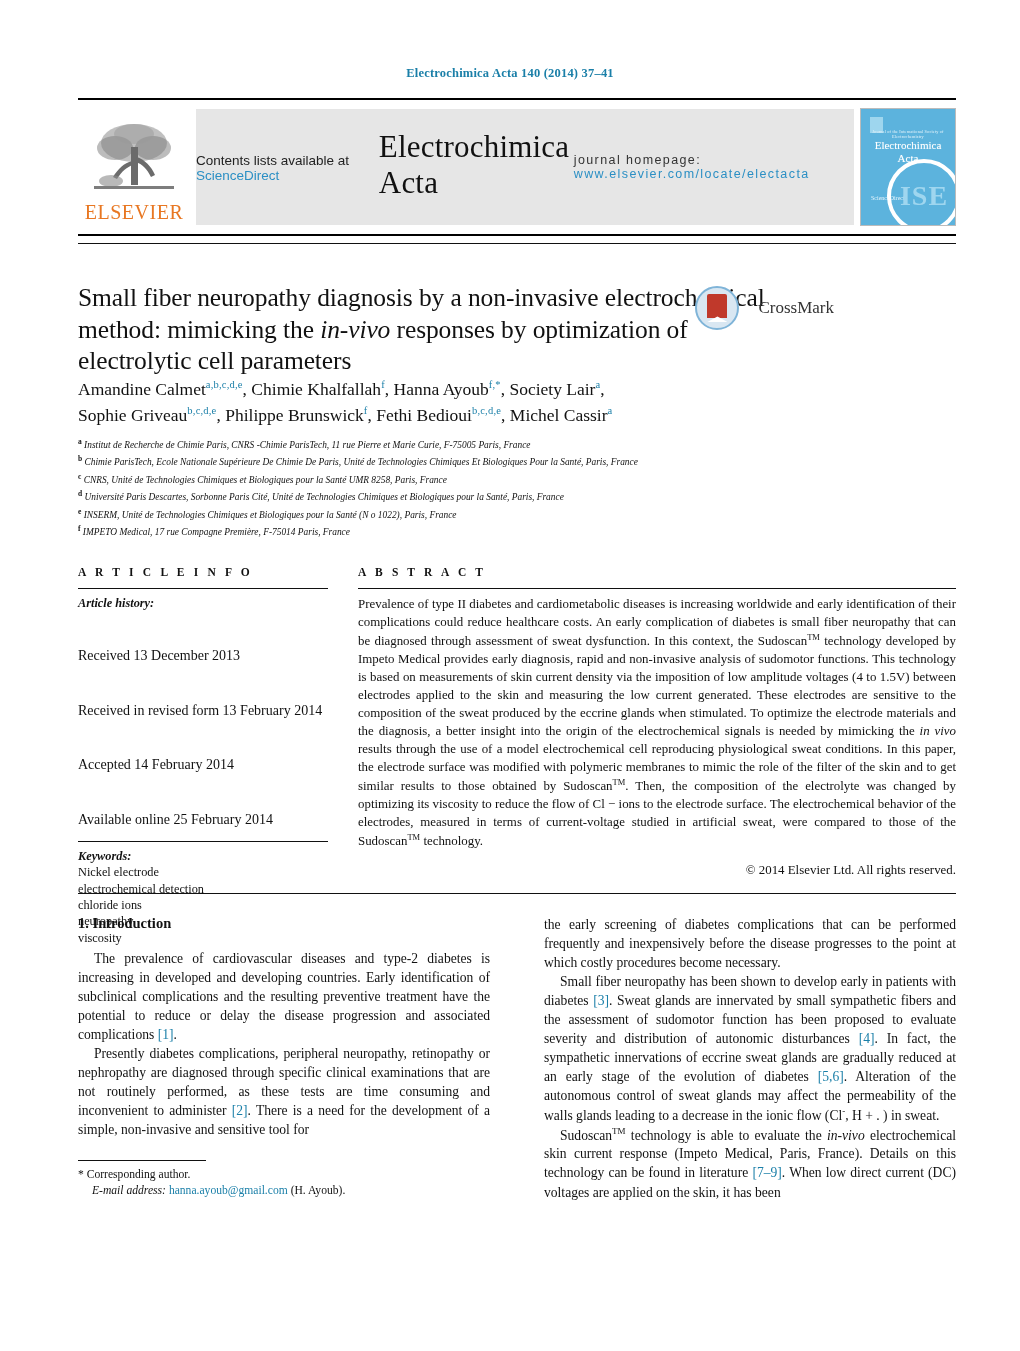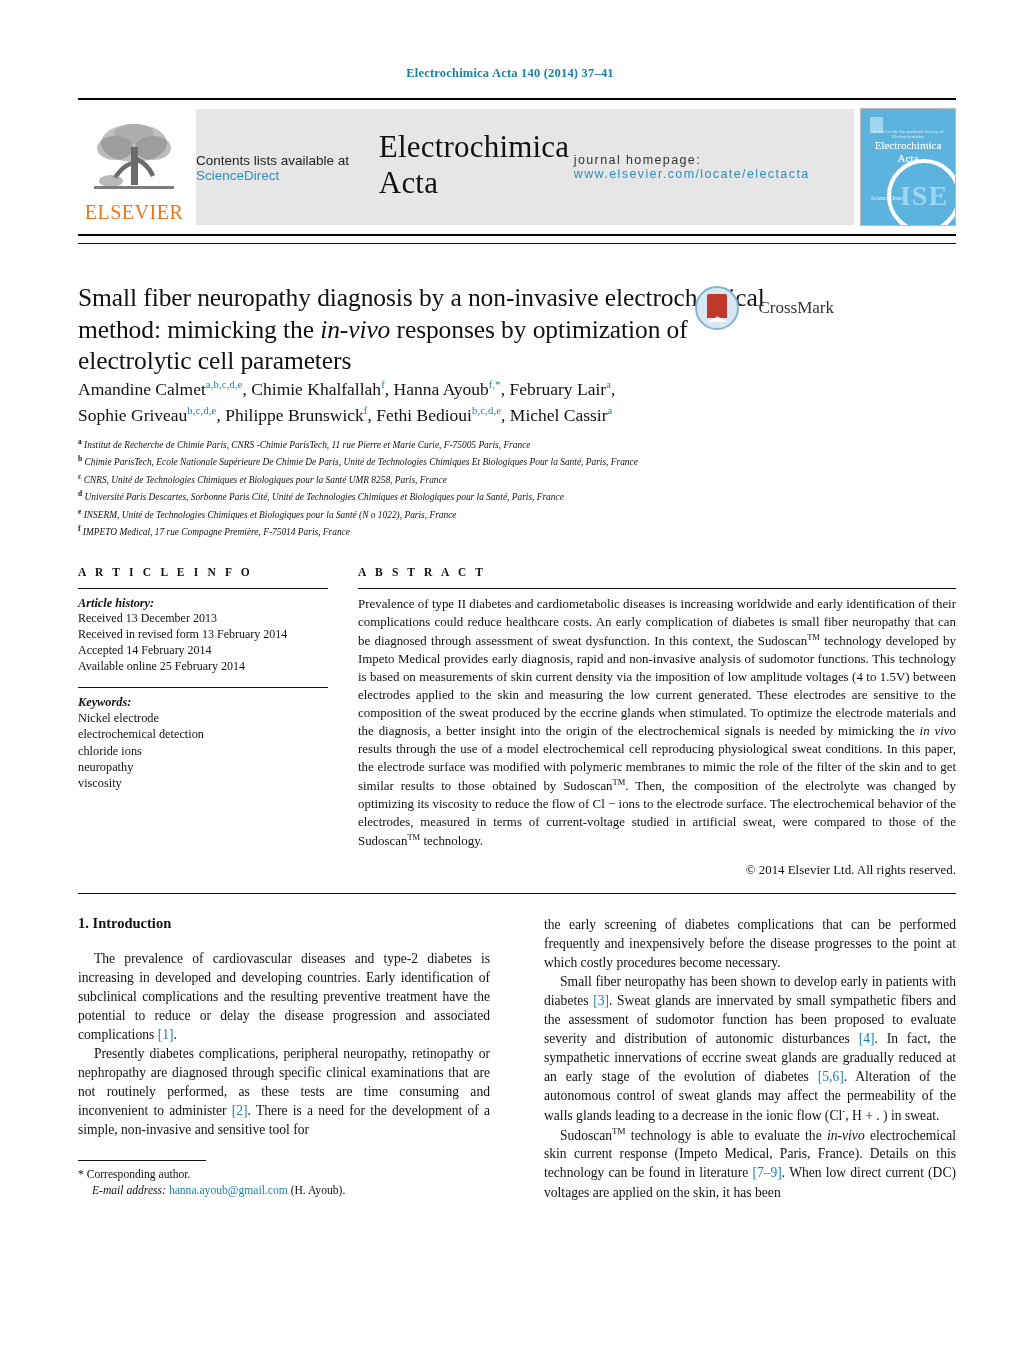--- a/index.html
+++ b/index.html
@@ -295,23 +295,24 @@
   }
   .infolabel {
     font-family: "Liberation Serif", serif;
     font-style: italic;
     font-weight: bold;
     font-size: 12.3px;
     color: #111;
   }
   .infoline {
     font-family: "Liberation Serif", serif;
-    font-size: 12px;
+    font-size: 14px;
     line-height: 1.33;
     color: #111;
+    margin-top: 36px;
   }
   .kw {
     font-family: "Liberation Serif", serif;
     font-size: 12.3px;
     line-height: 1.33;
     color: #111;
   }
   .abstract-body {
     font-family: "Liberation Serif", serif;
     font-size: 12.9px;
@@ -472,21 +473,21 @@
   <div class="crossmark">
     <div class="cm-badge"></div>
     <div class="cm-text">CrossMark</div>
   </div>
 
   <div class="authors">
     <div>
       <span>Amandine Calmet</span><sup>a,b,c,d,e</sup>,
       <span>Chimie Khalfallah</span><sup>f</sup>,
       <span>Hanna Ayoub</span><sup>f,*</sup>,
-      <span>February Lair</span><sup>a</sup>,
+      <span>Society Lair</span><sup>a</sup>,
     </div>
     <div>
       <span>Sophie Griveau</span><sup>b,c,d,e</sup>,
       <span>Philippe Brunswick</span><sup>f</sup>,
       <span>Fethi Bedioui</span><sup>b,c,d,e</sup>,
       <span>Michel Cassir</span><sup>a</sup>
     </div>
   </div>
 
   <div class="affils">

